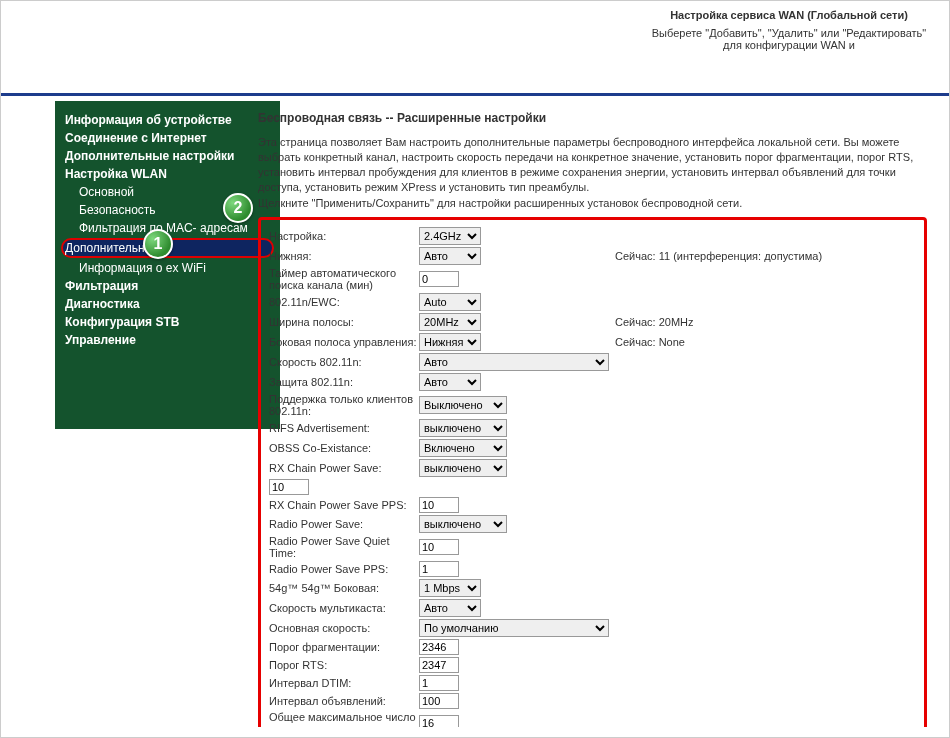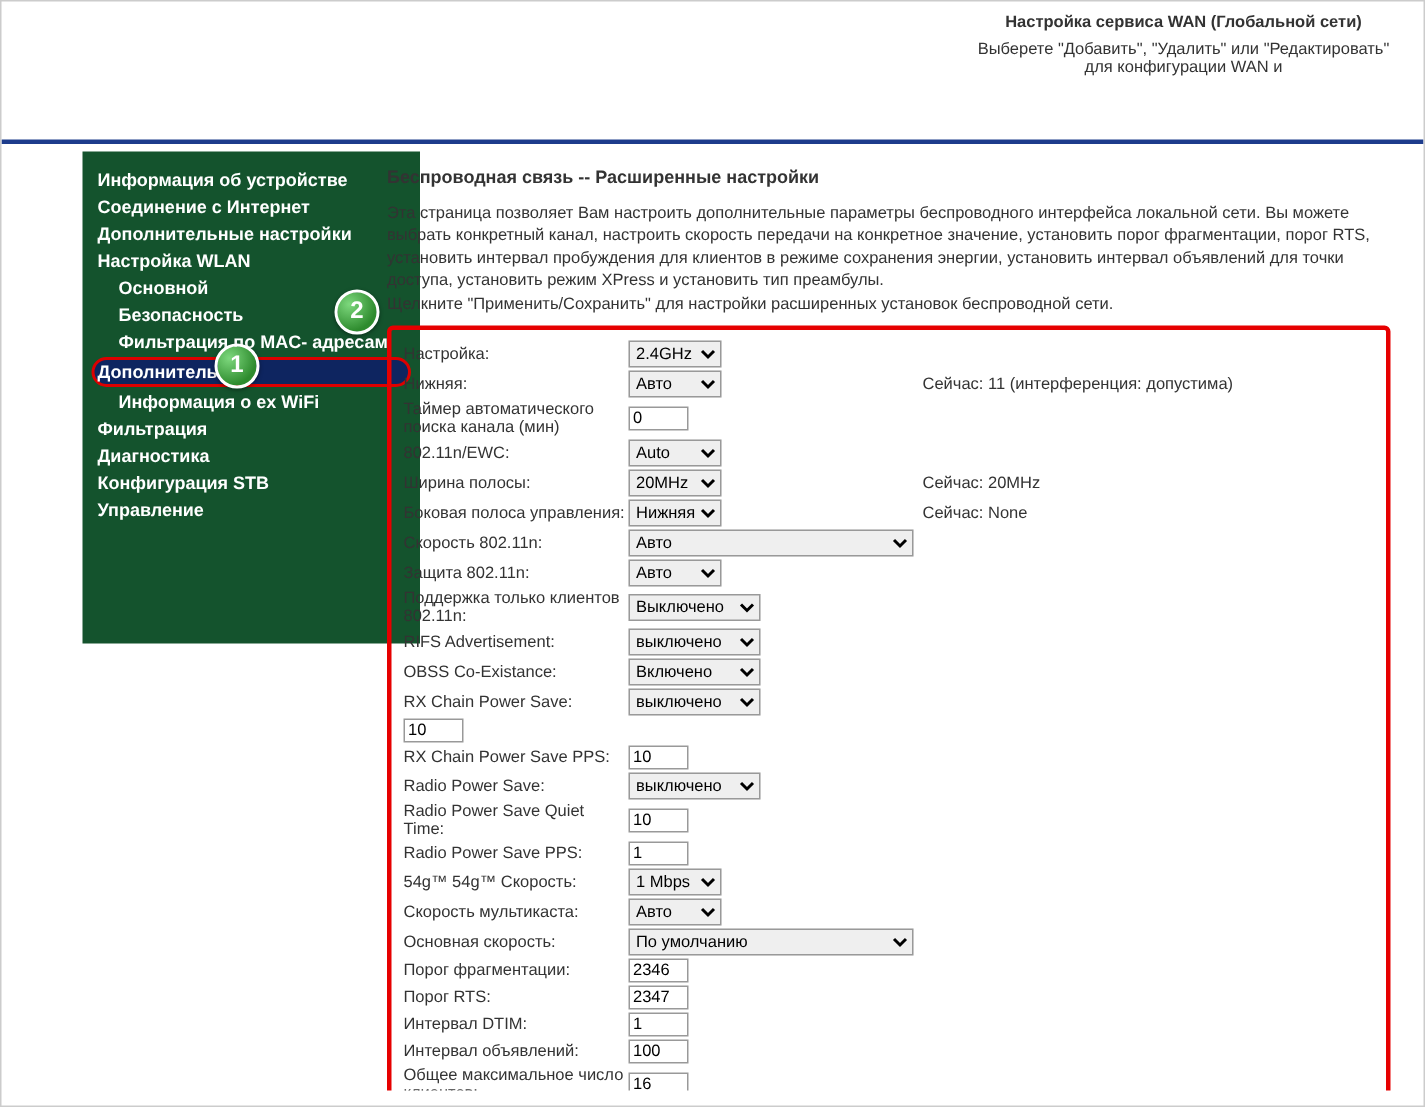--- a/index.html
+++ b/index.html
@@ -3,21 +3,21 @@
 <meta charset="utf-8">
 <style>
   * { box-sizing: border-box; }
   body { margin: 0; font-family: Arial, sans-serif; font-size: 11px; background: #fff; color: #333; }
   .frame { width: 950px; height: 738px; position: relative; border: 1px solid #ccc; overflow: hidden; }
   .top-header { position: absolute; top: 0; right: 0; width: 320px; padding: 8px 20px; text-align: center; font-size: 11px; color: #333; }
   .top-header .title { font-weight: bold; margin-bottom: 6px; }
   .blue-line { position: absolute; top: 92px; left: 0; right: 0; height: 3px; background: #1d3c8c; }
   .sidebar { position: absolute; top: 100px; left: 10px; width: 225px; background: #14532d; color: #fff; padding: 10px 0 80px 0; margin-left: 44px; }
   .sidebar a { display: block; color: #fff; text-decoration: none; padding: 2px 10px; font-size: 12px; font-weight: bold; cursor: pointer; }
-  .sidebar a.sub { padding-left: 24px; font-weight: bold; }
+  .sidebar a.sub { padding-left: 24px; font-weight: normal; }
   .sidebar a.highlighted { background: #0e2560; border: 2px solid #d00; border-radius: 16px; margin: 1px 6px; padding: 1px 2px; position: relative; }
   .content { position: absolute; top: 100px; left: 245px; right: 10px; bottom: 10px; overflow: hidden; padding: 10px 12px; font-size: 11px; color: #333; }
   .content h3 { font-size: 12px; font-weight: bold; margin: 0 0 10px 0; color: #333; }
   .content p { margin: 2px 0; line-height: 1.35; }
   .settings-box { border: 3px solid #e60000; border-radius: 4px; padding: 6px 8px 6px 8px; margin-top: 6px; position: relative; }
   .row { display: flex; align-items: center; min-height: 18px; padding: 1px 0; }
   .row .label { width: 150px; flex-shrink: 0; }
   .row .control { width: 190px; flex-shrink: 0; }
   .row .extra { flex: 1; padding-left: 6px; }
   select { font-size: 11px; height: 18px; border: 1px solid #999; background: #efefef; }
@@ -145,21 +145,21 @@
           <span class="label">Radio Power Save Quiet Time:</span>
           <span class="control"><input type="text" value="10" style=""></span>
         </div>
 
       <div class="row">
           <span class="label">Radio Power Save PPS:</span>
           <span class="control"><input type="text" value="1" style=""></span>
         </div>
 
       <div class="row">
-          <span class="label">54g™ 54g™ Скорость:</span>
+          <span class="label">54g™ 54g™ Боковая:</span>
           <span class="control"><select class="w60"><option>1 Mbps</option></select></span>
         </div>
 
       <div class="row">
           <span class="label">Скорость мультикаста:</span>
           <span class="control"><select class="w60"><option>Авто</option></select></span>
         </div>
 
       <div class="row">
           <span class="label">Основная скорость:</span>

